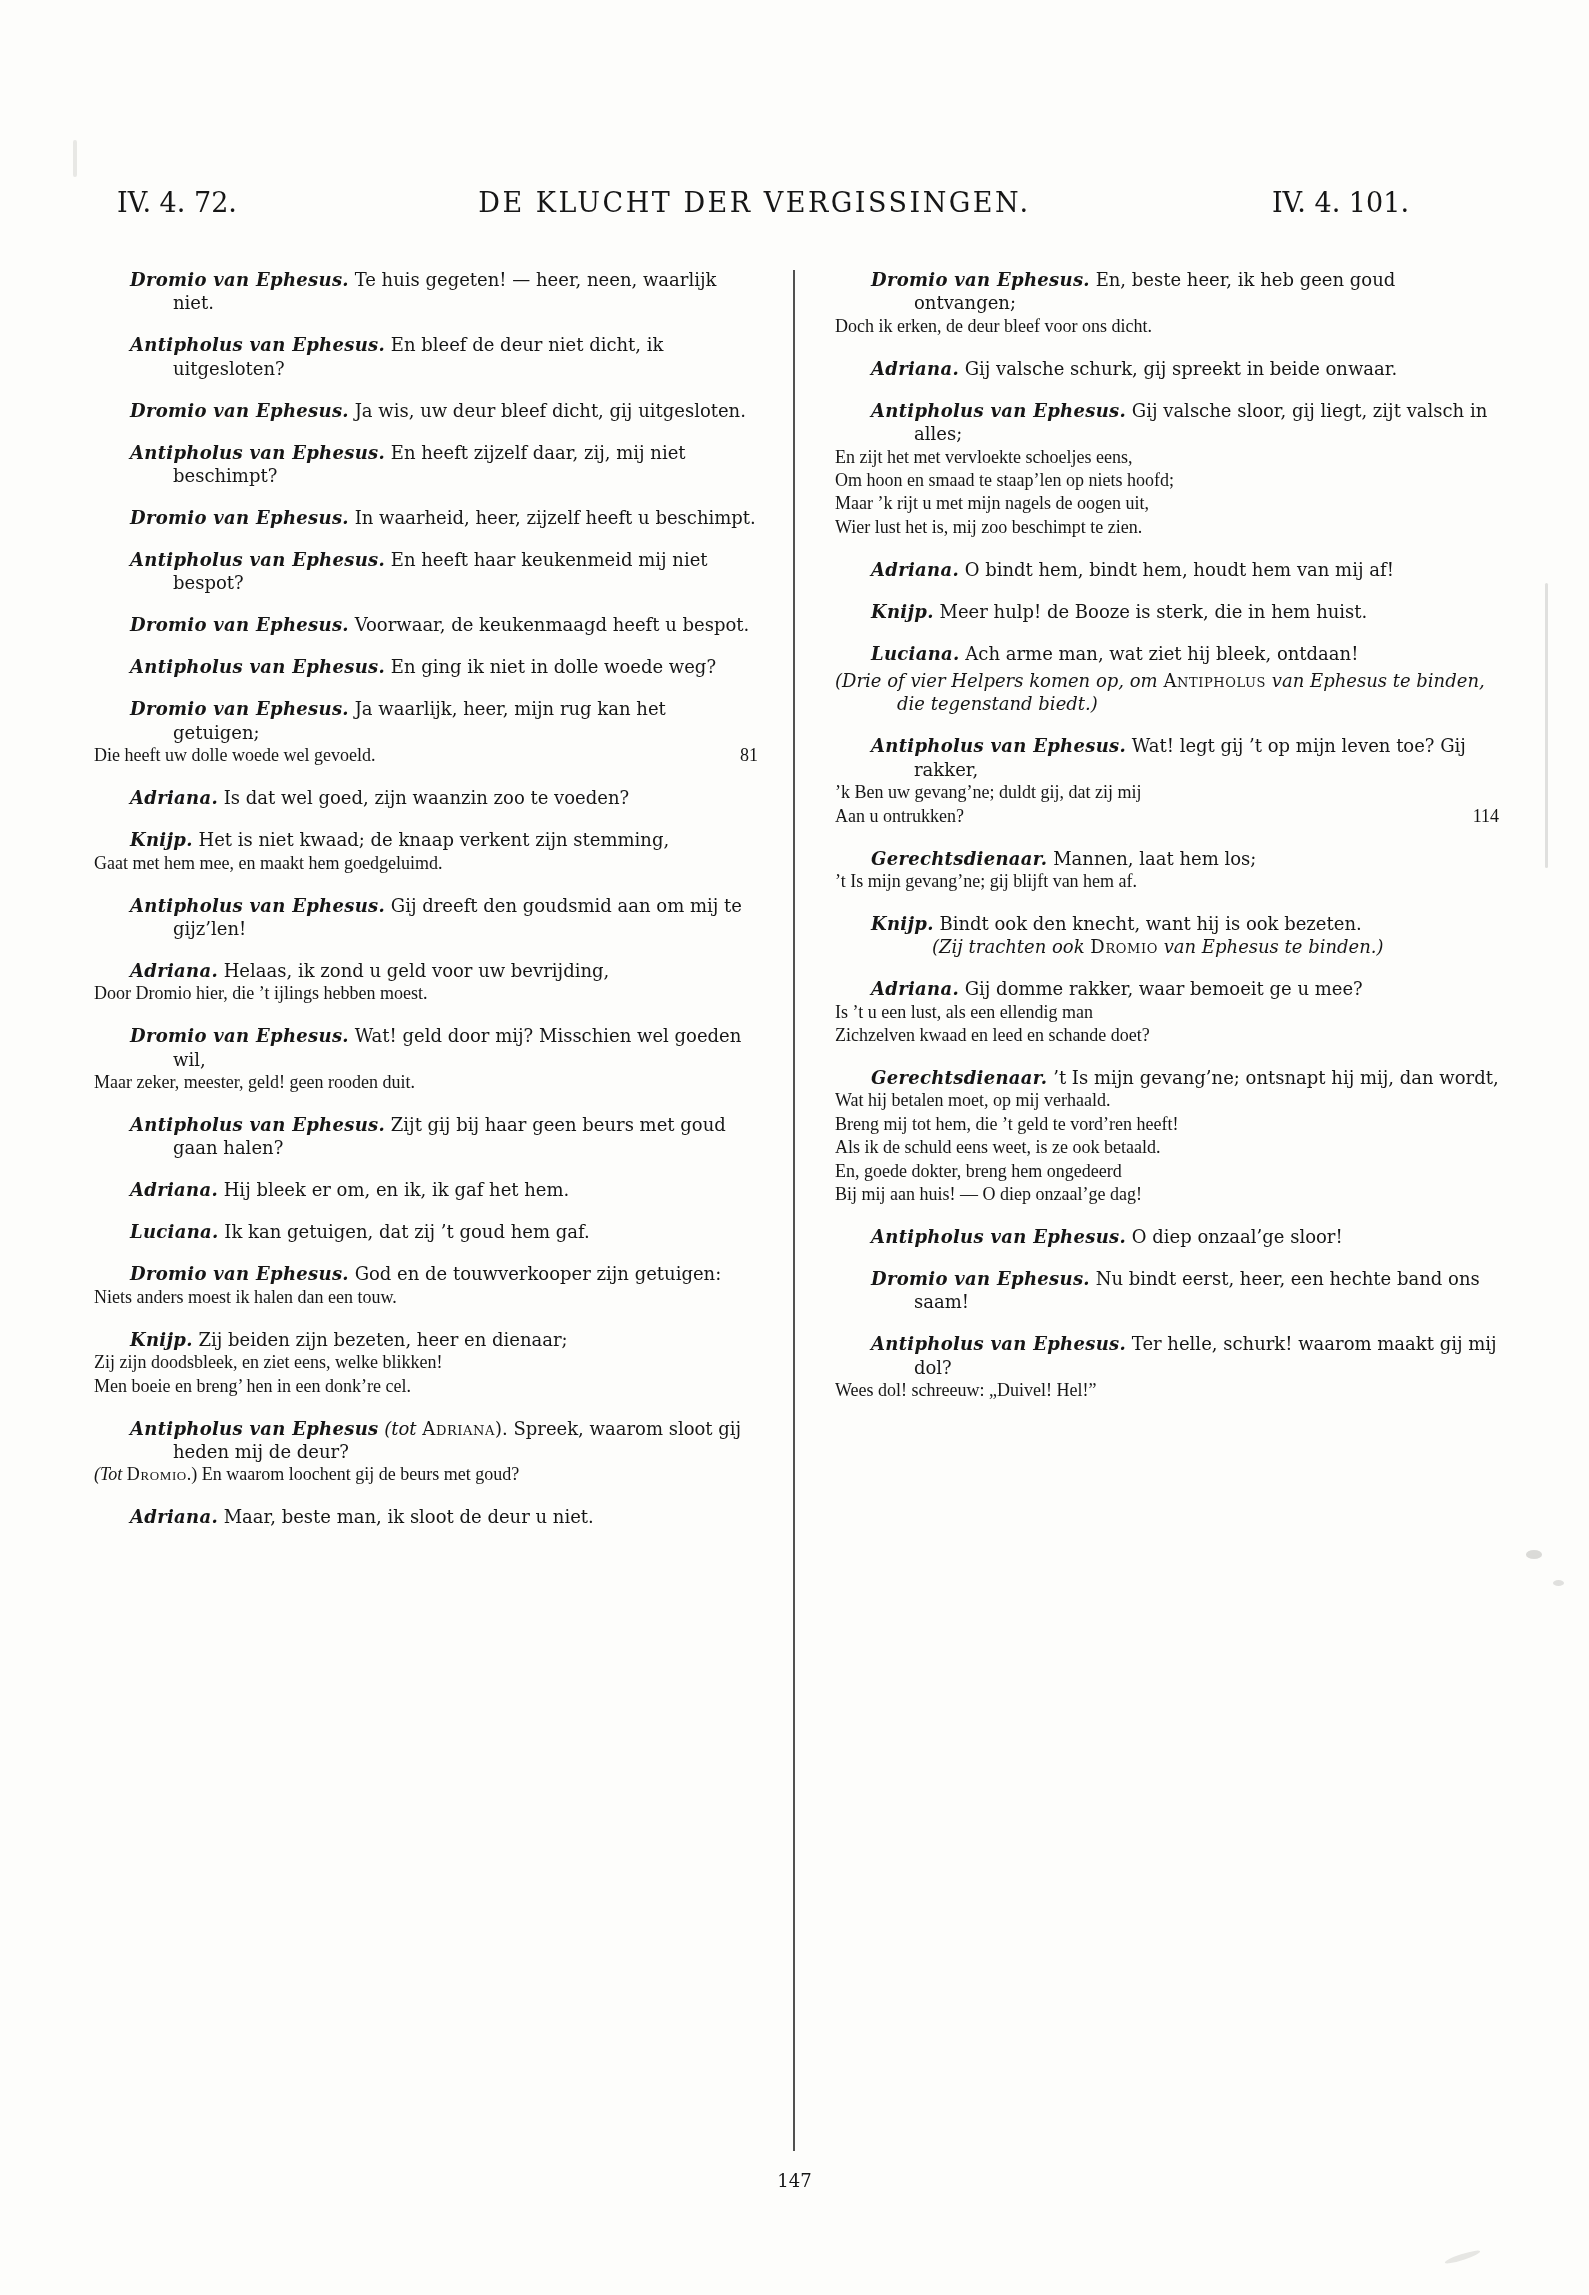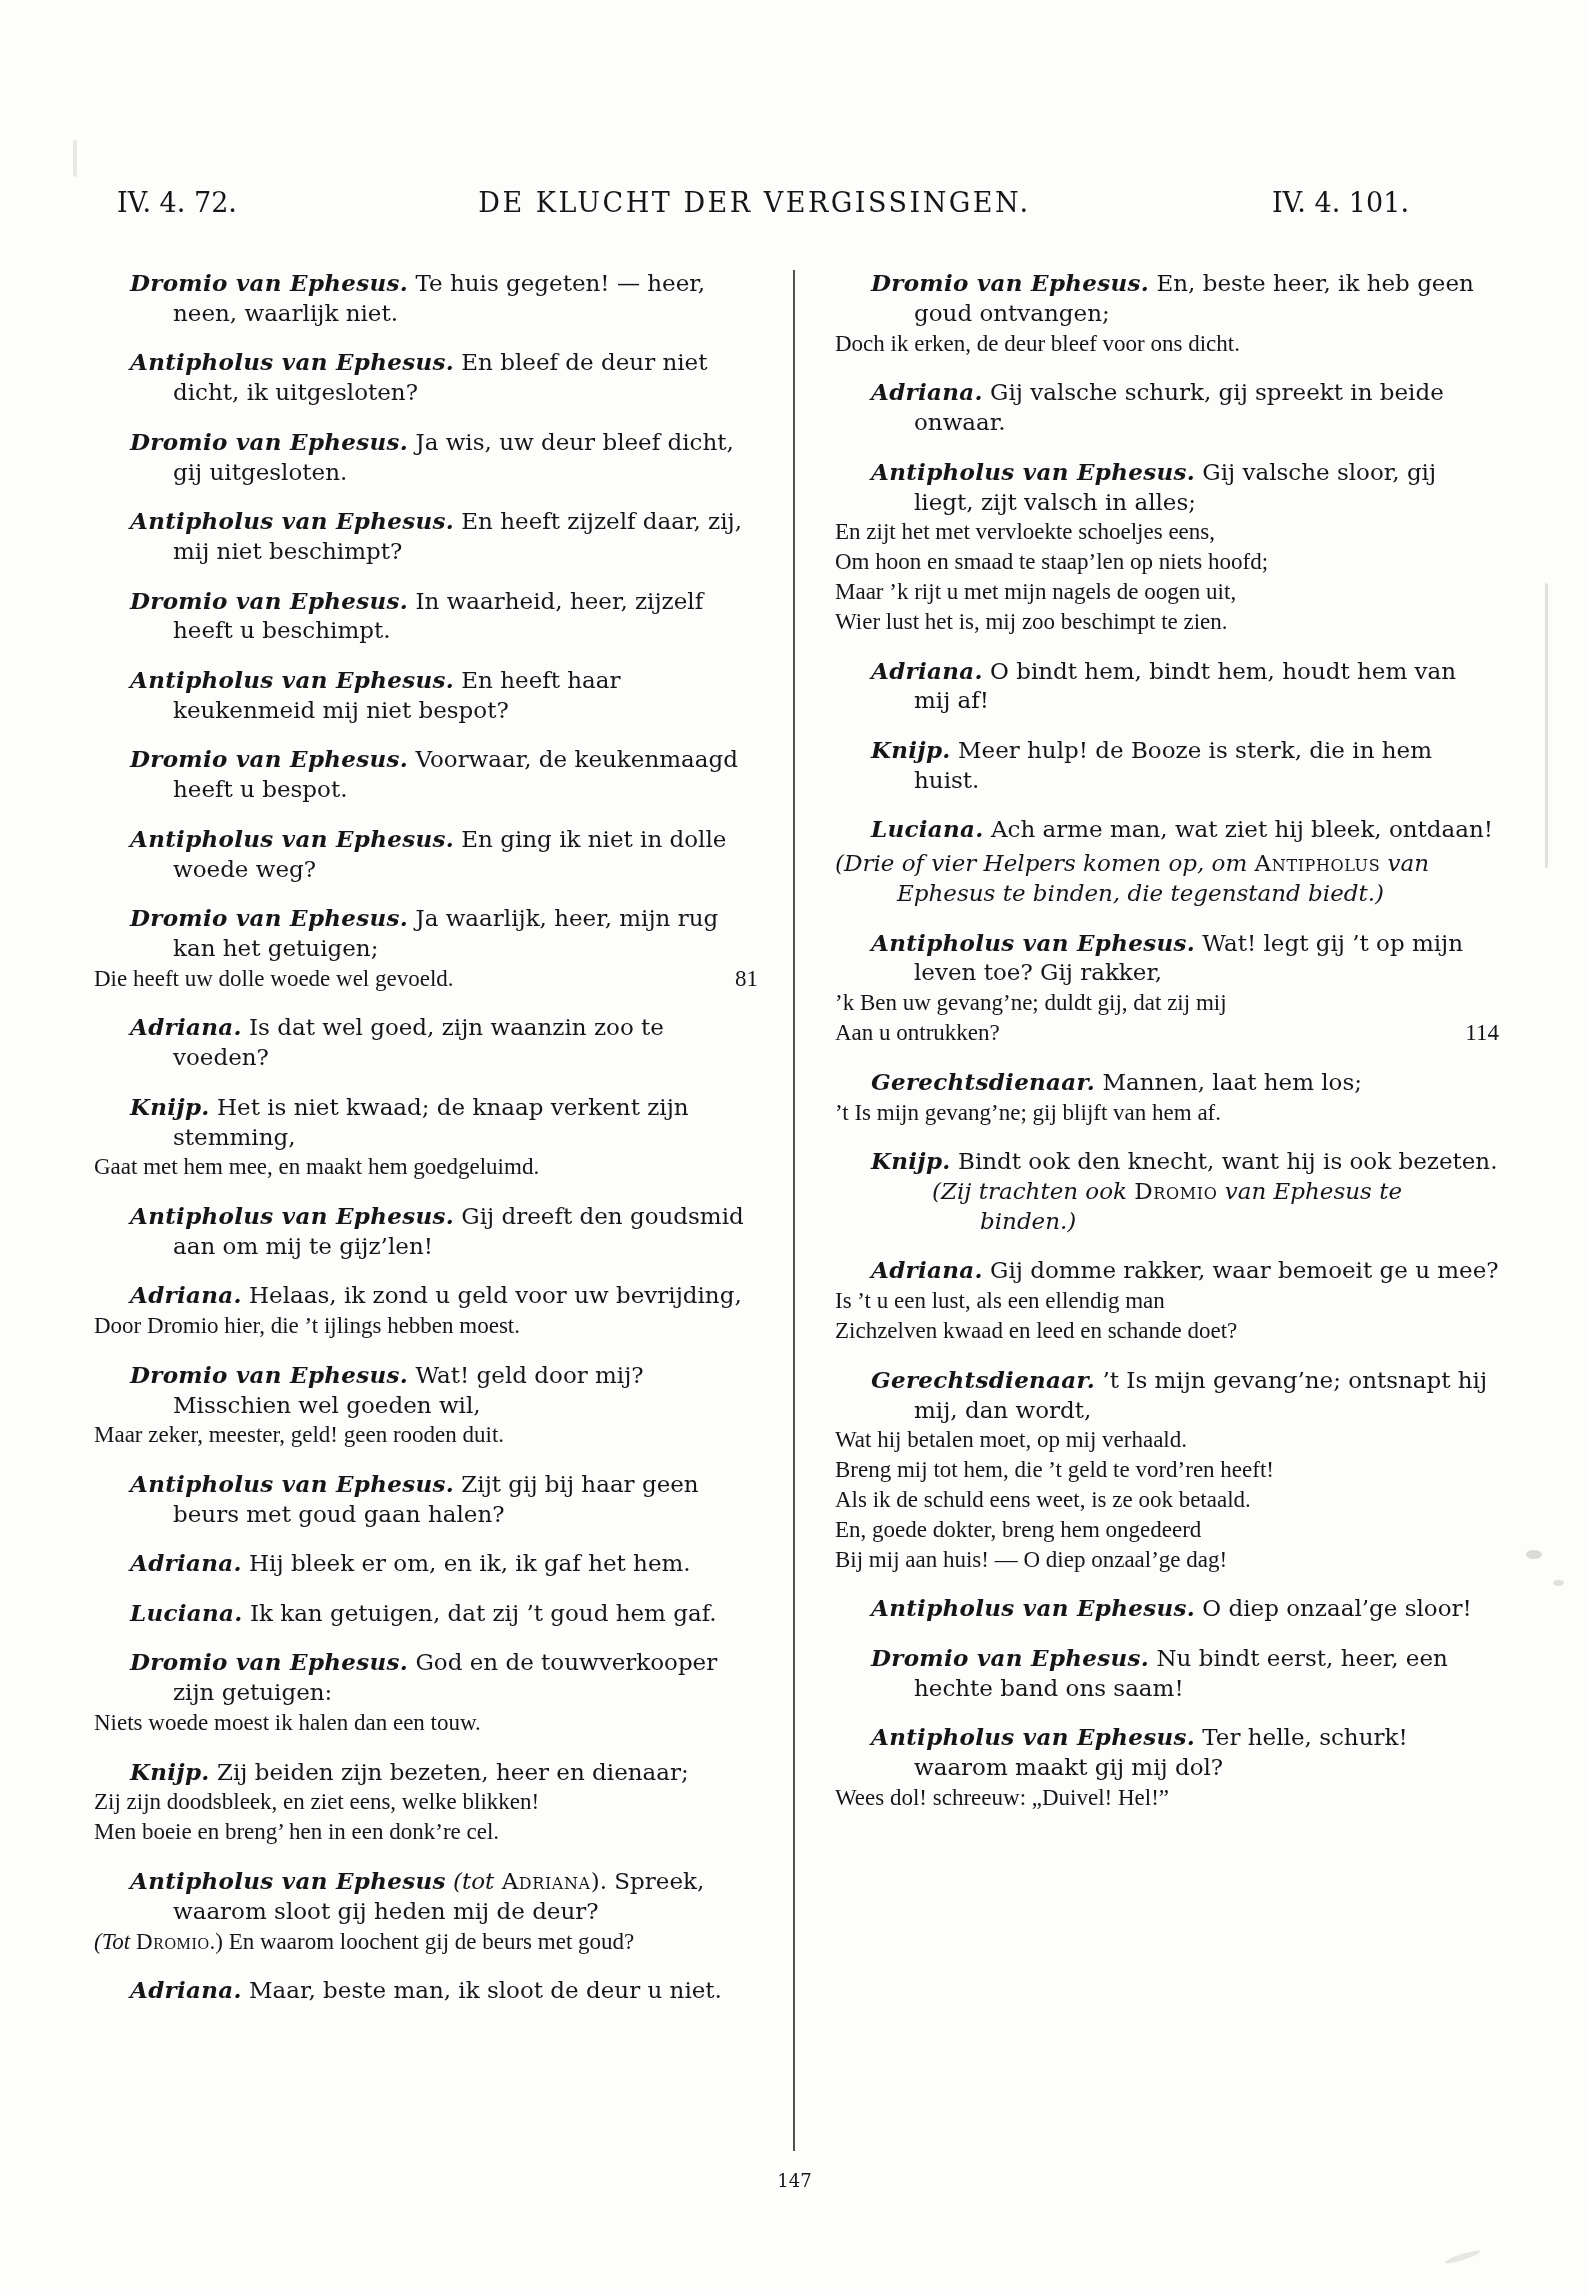--- a/index.html
+++ b/index.html
@@ -17,21 +17,21 @@
     position:absolute;top:187px;left:117px;width:1292px;
     display:flex;justify-content:space-between;align-items:flex-end;
     font-size:27px;
   }
   .running-title{letter-spacing:2.5px;}
   
   .columns{
     position:absolute;top:268px;left:94px;width:1405px;
     display:flex;gap:77px;
   }
-  .col{flex:1 1 0;font-size:23px;line-height:1.3;}
+  .col{flex:1 1 0;font-size:18px;line-height:1.3;}
   .block{margin:0;position:relative;}
   .speech{margin-top:18.6px;padding-left:79px;text-indent:-43px;}
   .verse{margin-top:0;padding-left:73px;text-indent:-73px;font-family:Liberation Serif, serif;}
   .stage{margin-top:4px;padding-left:62px;text-indent:-62px;}
   .stage2{margin-top:0;margin-left:97px;padding-left:48px;text-indent:-48px;}
   .col .block:first-child{margin-top:0;}
   .speaker{font-weight:bold;font-style:italic;letter-spacing:0.3px;}
   .plain{font-style:normal;}
   .ital{font-style:italic;}
   .smallcaps{font-variant:small-caps;letter-spacing:0.6px;}
@@ -84,21 +84,21 @@
         <p class="block verse"><span class="plain">Gaat met hem mee, en maakt hem goedgeluimd.</span></p>
         <p class="block speech"><span class="speaker">Antipholus van Ephesus.</span><span class="plain"> Gij dreeft den goudsmid aan om mij te gijz’len!</span></p>
         <p class="block speech"><span class="speaker">Adriana.</span><span class="plain"> Helaas, ik zond u geld voor uw bevrijding,</span></p>
         <p class="block verse"><span class="plain">Door Dromio hier, die ’t ijlings hebben moest.</span></p>
         <p class="block speech"><span class="speaker">Dromio van Ephesus.</span><span class="plain"> Wat! geld door mij? Misschien wel goeden wil,</span></p>
         <p class="block verse"><span class="plain">Maar zeker, meester, geld! geen rooden duit.</span></p>
         <p class="block speech"><span class="speaker">Antipholus van Ephesus.</span><span class="plain"> Zijt gij bij haar geen beurs met goud gaan halen?</span></p>
         <p class="block speech"><span class="speaker">Adriana.</span><span class="plain"> Hij bleek er om, en ik, ik gaf het hem.</span></p>
         <p class="block speech"><span class="speaker">Luciana.</span><span class="plain"> Ik kan getuigen, dat zij ’t goud hem gaf.</span></p>
         <p class="block speech"><span class="speaker">Dromio van Ephesus.</span><span class="plain"> God en de touwverkooper zijn getuigen:</span></p>
-        <p class="block verse"><span class="plain">Niets woede moest ik halen dan een touw.</span></p>
+        <p class="block verse"><span class="plain">Niets anders moest ik halen dan een touw.</span></p>
         <p class="block speech"><span class="speaker">Knijp.</span><span class="plain"> Zij beiden zijn bezeten, heer en dienaar;</span></p>
         <p class="block verse"><span class="plain">Zij zijn doodsbleek, en ziet eens, welke blikken!</span></p>
         <p class="block verse"><span class="plain">Men boeie en breng’ hen in een donk’re cel.</span></p>
         <p class="block speech"><span class="speaker">Antipholus van Ephesus</span><span class="plain"> </span><span class="ital">(tot </span><span class="smallcaps">Adriana</span><span class="plain">). Spreek, waarom sloot gij heden mij de deur?</span></p>
         <p class="block verse"><span class="ital">(Tot </span><span class="smallcaps">Dromio</span><span class="plain">.) En waarom loochent gij de beurs met goud?</span></p>
         <p class="block speech"><span class="speaker">Adriana.</span><span class="plain"> Maar, beste man, ik sloot de deur u niet.</span></p>
       </div>
     <div class="col">
         <p class="block speech"><span class="speaker">Dromio van Ephesus.</span><span class="plain"> En, beste heer, ik heb geen goud ontvangen;</span></p>
         <p class="block verse"><span class="plain">Doch ik erken, de deur bleef voor ons dicht.</span></p>

